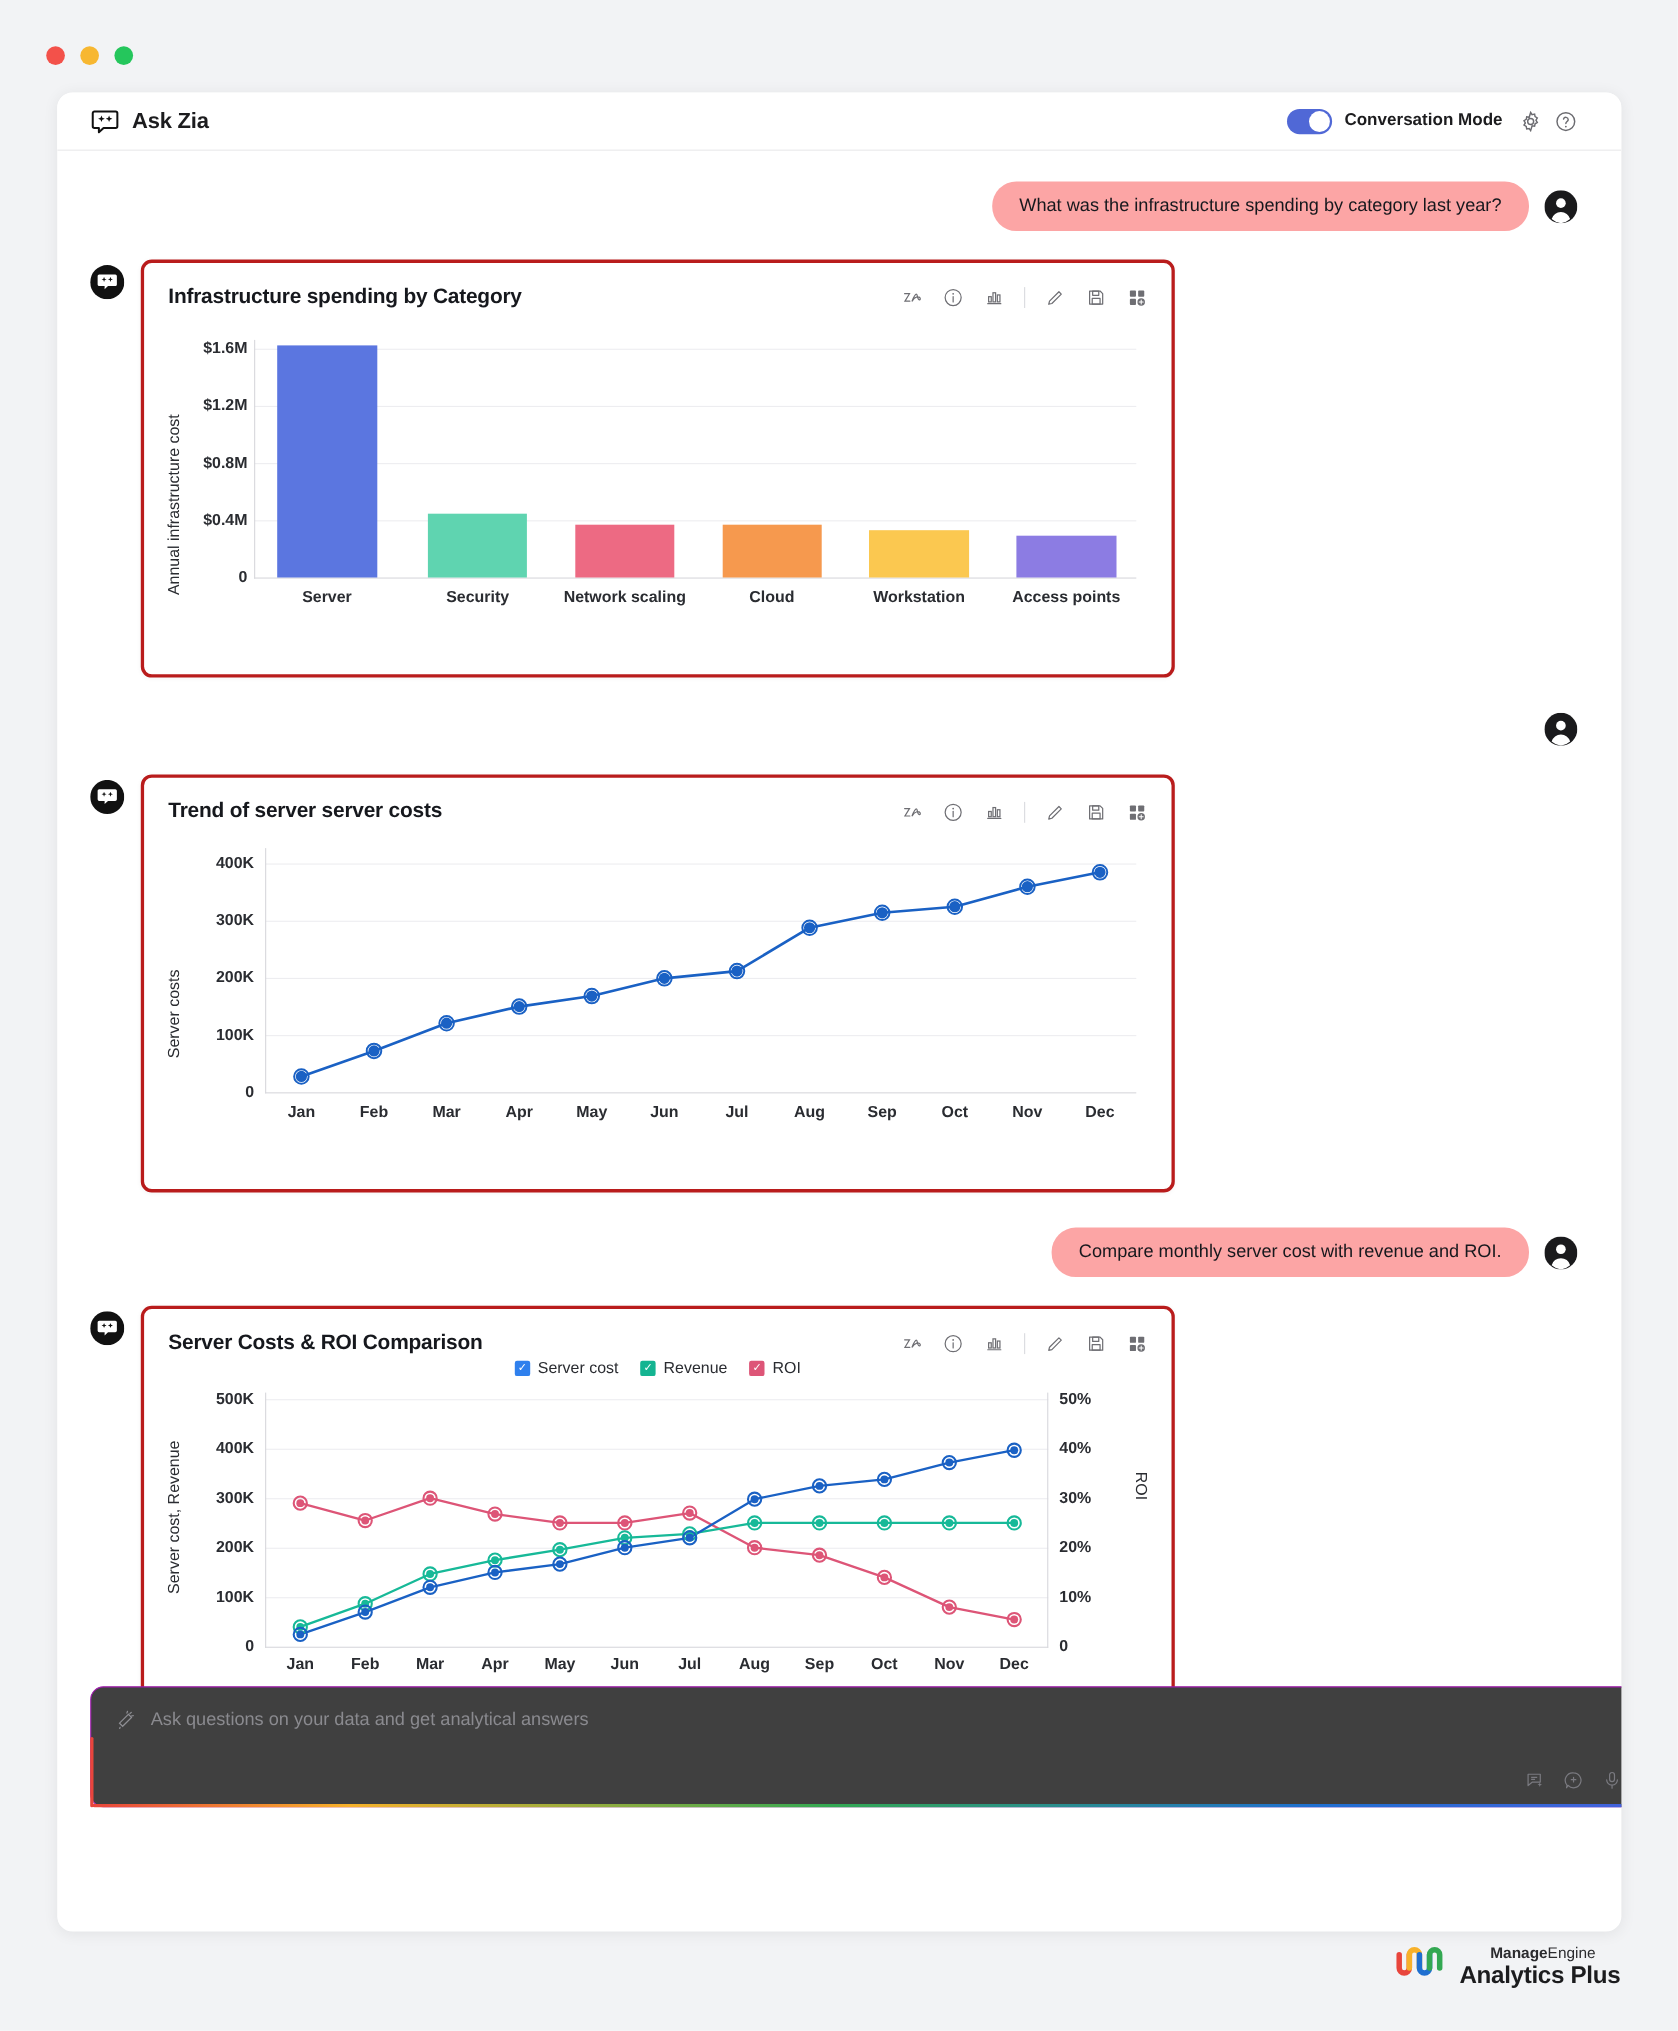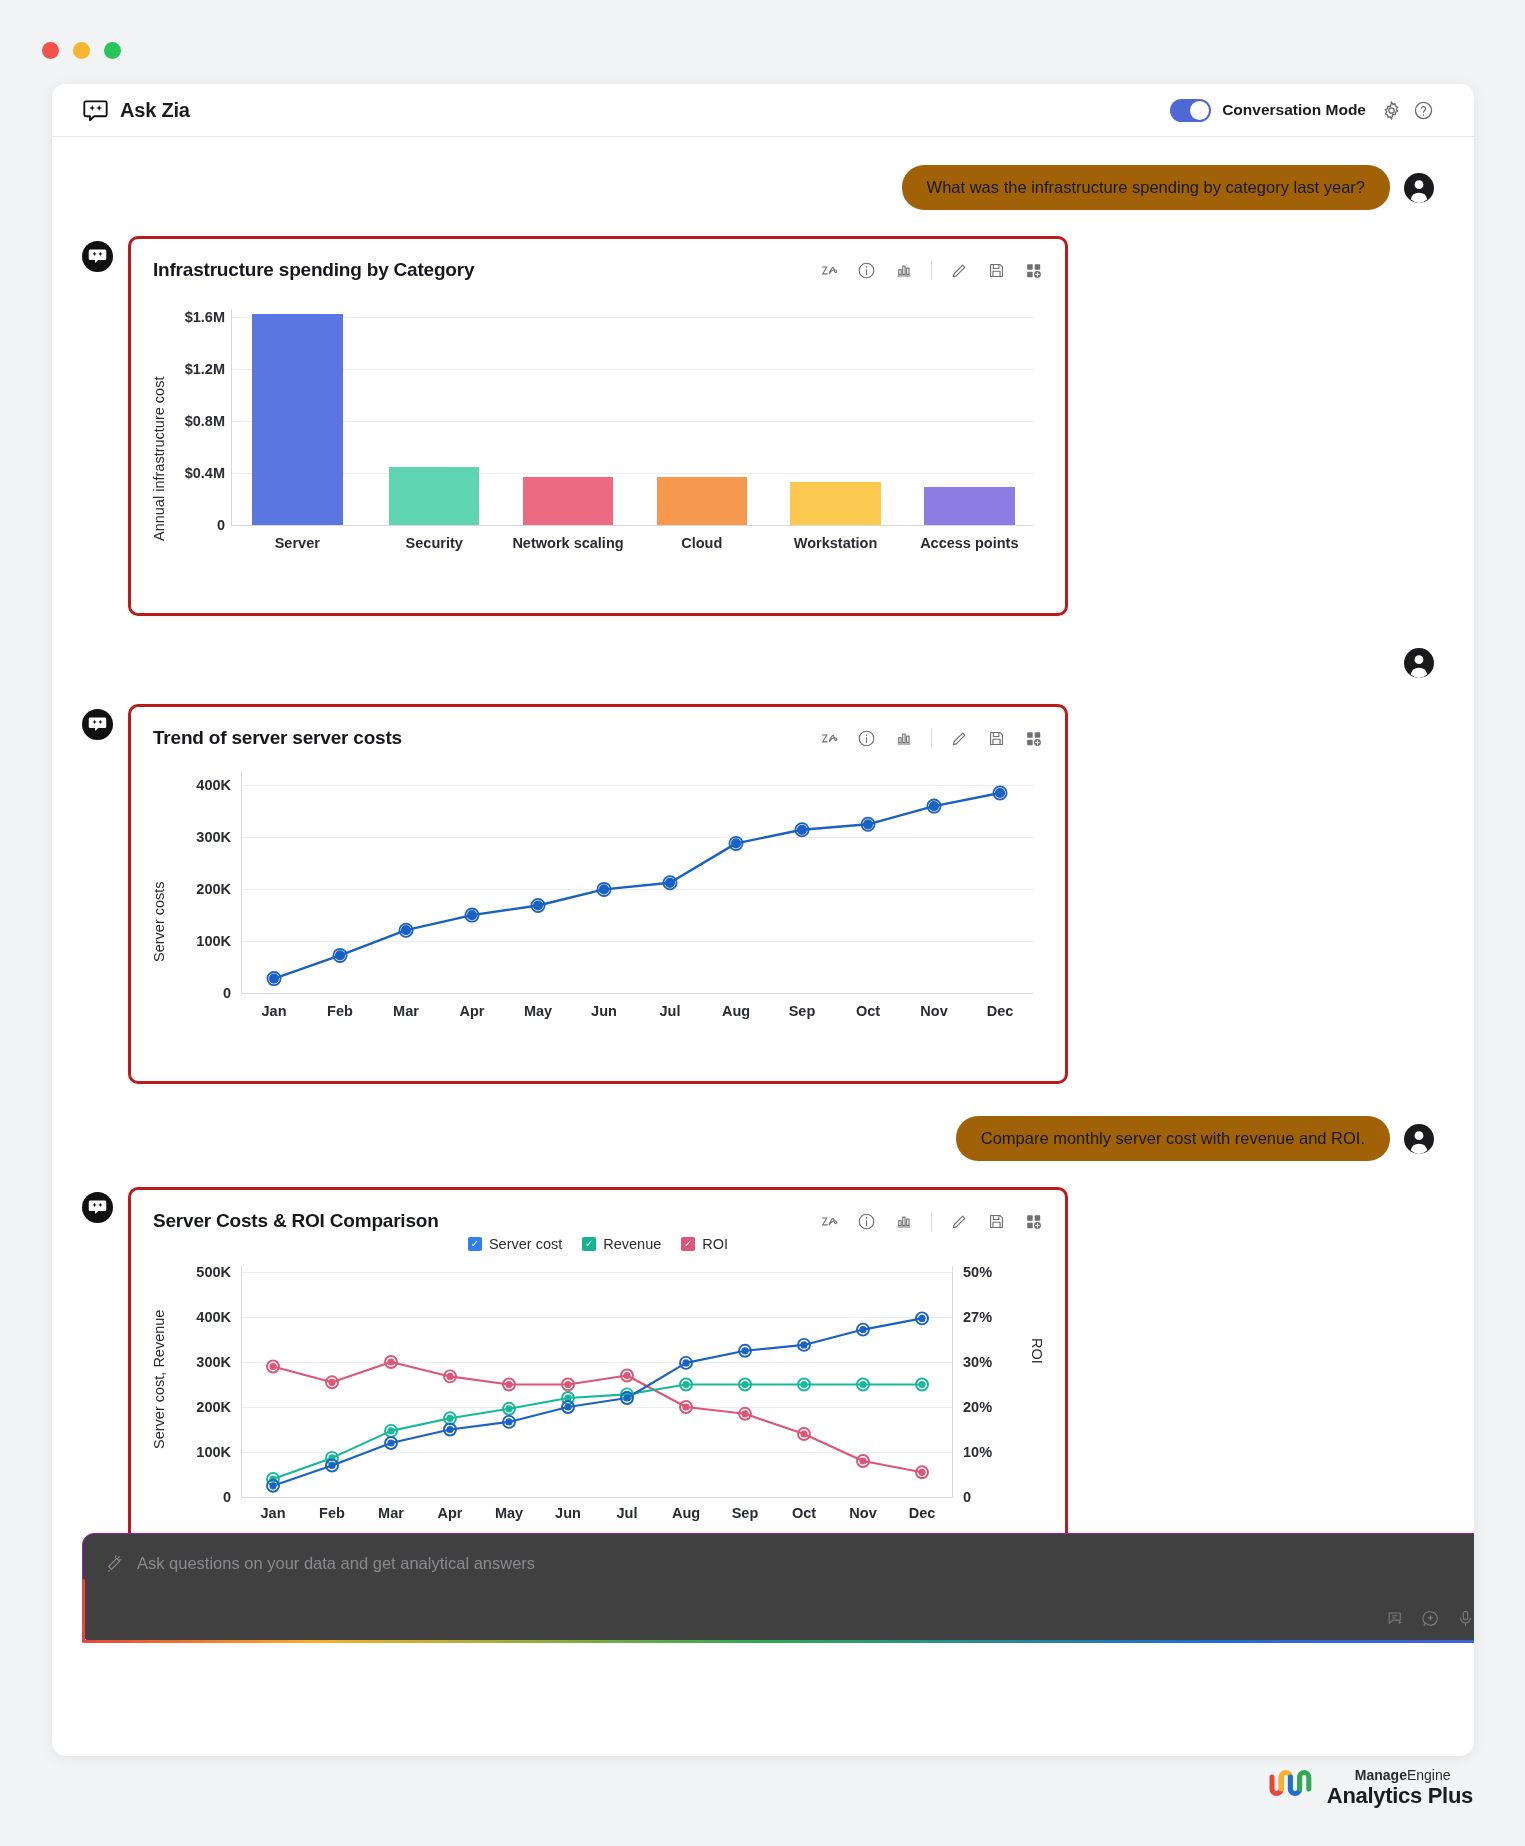--- a/index.html
+++ b/index.html
@@ -47,21 +47,21 @@
   }
   .toggle-label { font-size: 15.5px; font-weight: 600; color: #1c1c1e; margin-right: 4px; }
   .hicon { width: 21px; height: 21px; color: #6b6b70; cursor: pointer; }
   .hicon svg { display: block; }
 
   
   .convo { position: relative; height: 1506px; padding: 0 40px 0 30px; }
 
   .user-row { display: flex; justify-content: flex-end; align-items: center; gap: 14px; }
   .bubble {
-    background: #a16207; color: #16181d;
+    background: #fca5a5; color: #16181d;
     font-size: 16.5px; border-radius: 22px;
     padding: 13px 25px; max-width: 760px;
   }
   .avatar { width: 30px; height: 30px; flex: 0 0 auto; }
 
   .zia-row { display: flex; align-items: flex-start; gap: 15px; }
   .zia-av { width: 31px; height: 31px; margin-top: 5px; flex: 0 0 auto; }
 
   .card {
     width: 940px;
@@ -518,21 +518,21 @@
 
           <div class="chart" style="height:268px; margin-top:8px;">
             <div class="ylabel" style="left:-2px; top:14px; height:175px;">Server cost, Revenue</div>
             <div class="r-ylabel" style="right:-2px; top:78px; height:46px;">ROI</div>
 
             <div class="gridline" style="left:88px; right:90px; top:12px;"></div>
             <div class="ytick" style="left:20px;  top:4px;   width:58px;">500K</div>
             <div class="rtick" style="right:22px; top:4px;   width:58px;">50%</div>
             <div class="gridline" style="left:88px; right:90px; top:57px;"></div>
             <div class="ytick" style="left:20px;  top:49px;  width:58px;">400K</div>
-            <div class="rtick" style="right:22px; top:49px;  width:58px;">27%</div>
+            <div class="rtick" style="right:22px; top:49px;  width:58px;">40%</div>
             <div class="gridline" style="left:88px; right:90px; top:102px;"></div>
             <div class="ytick" style="left:20px;  top:94px;  width:58px;">300K</div>
             <div class="rtick" style="right:22px; top:94px;  width:58px;">30%</div>
             <div class="gridline" style="left:88px; right:90px; top:147px;"></div>
             <div class="ytick" style="left:20px;  top:139px; width:58px;">200K</div>
             <div class="rtick" style="right:22px; top:139px; width:58px;">20%</div>
             <div class="gridline" style="left:88px; right:90px; top:192px;"></div>
             <div class="ytick" style="left:20px;  top:184px; width:58px;">100K</div>
             <div class="rtick" style="right:22px; top:184px; width:58px;">10%</div>
             <div class="axisline" style="left:88px; right:90px; top:237px; height:1px;"></div>

